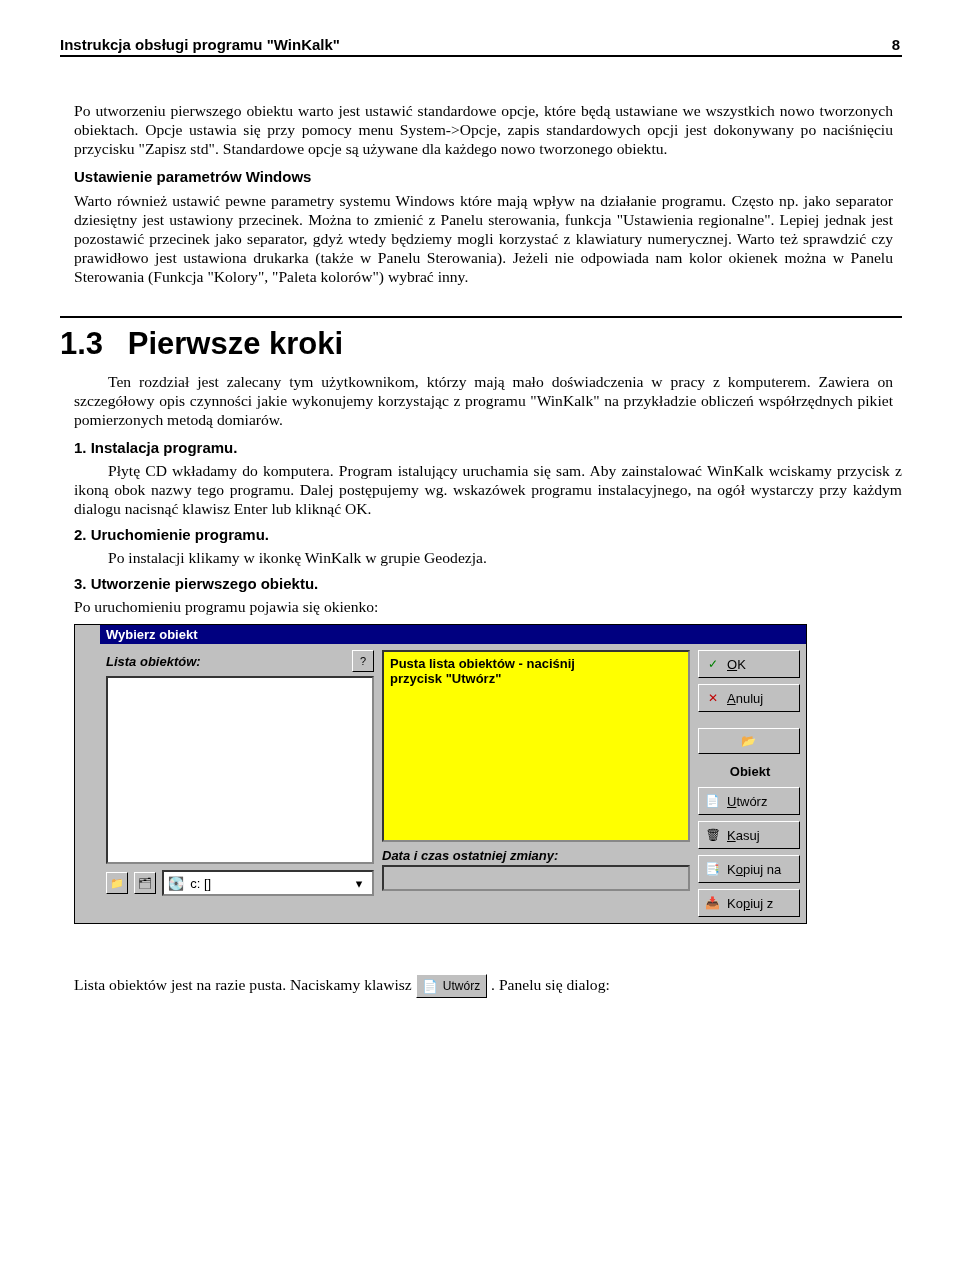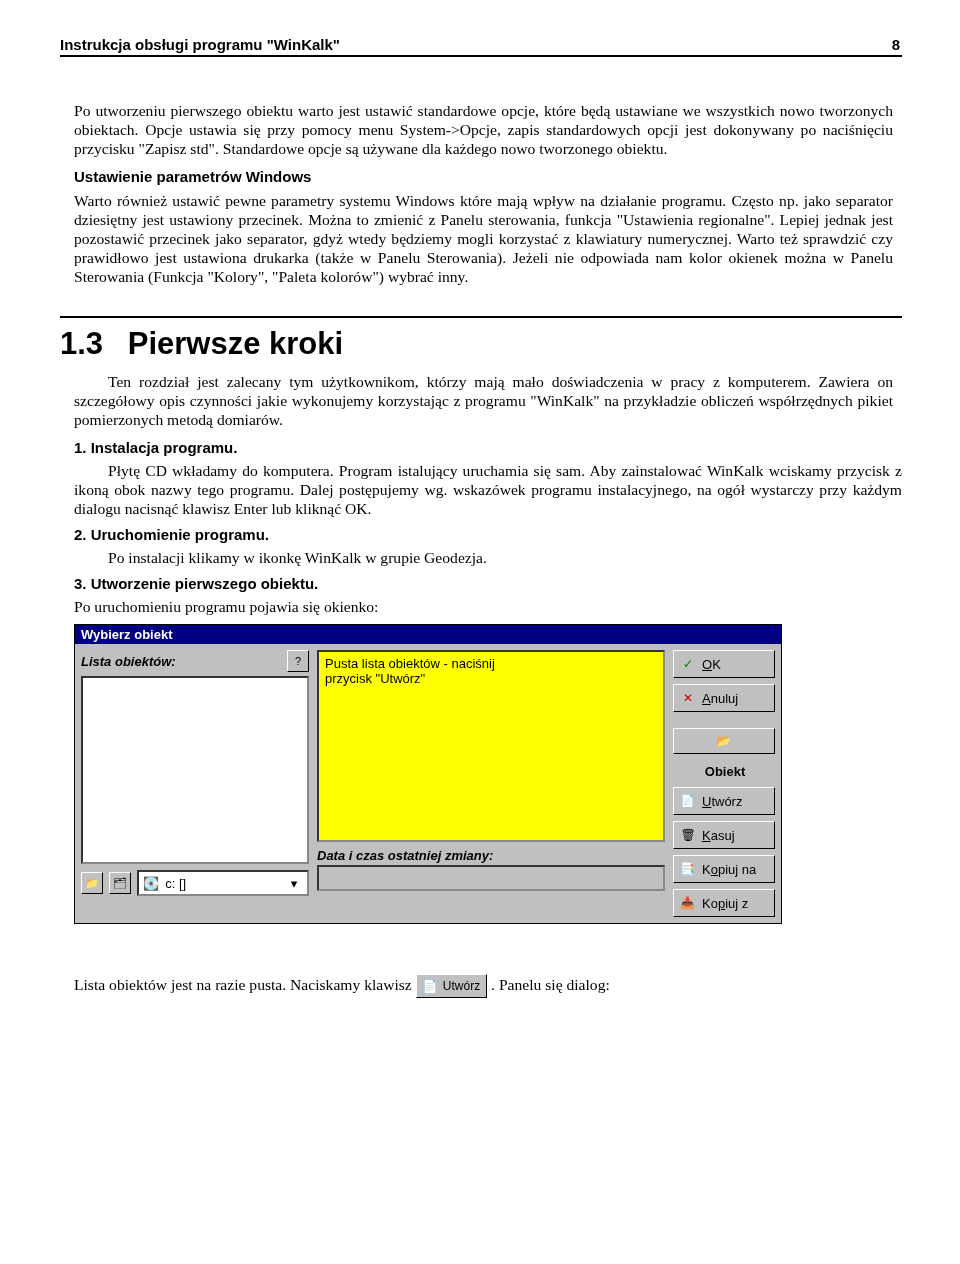--- a/index.html
+++ b/index.html
@@ -74,34 +74,35 @@
   }
 
   
   .dlg-wrap {
     margin: 6px 0 7px 14px;
     width: 706px;
     border: 1px solid #000;
     font-family: "MS Sans Serif", Arial, sans-serif;
     font-size: 13px;
     background: #c0c0c0;
+    padding-left: 25px;
   }
   .dlg-title {
     background: #000080;
     color: #fff;
     font-weight: bold;
     padding: 2px 6px;
     font-size: 13px;
   }
   .dlg-body {
     display: flex;
     padding: 6px;
     gap: 8px;
   }
-  .dlg-col1 { width: 228px; }
+  .dlg-col1 { width: 268px; }
   .dlg-col2 { flex: 1; }
   .dlg-col3 { width: 102px; display:flex; flex-direction:column; gap:6px; }
   .panel-head {
     display: flex;
     align-items: center;
     gap: 4px;
     margin-bottom: 4px;
   }
   .panel-head .lbl {
     font-weight: bold; font-style: italic; flex: 1;
@@ -118,21 +119,21 @@
     border: 2px inset #888;
     background: #fff;
     height: 180px;
     padding: 2px 4px;
   }
   .desc-box {
     border: 2px inset #888;
     background: #ffff00;
     height: 180px;
     padding: 4px 6px;
-    font-weight: normal;
+    font-weight: bold;
   }
   .drive-row {
     display:flex; gap:6px; margin-top:6px;
     align-items:center;
   }
   .drive-pick {
     flex:1; border:2px inset #888; background:#fff; height:22px;
     display:flex; align-items:center; padding:0 4px; gap:6px;
   }
   .drive-combo-arrow {

